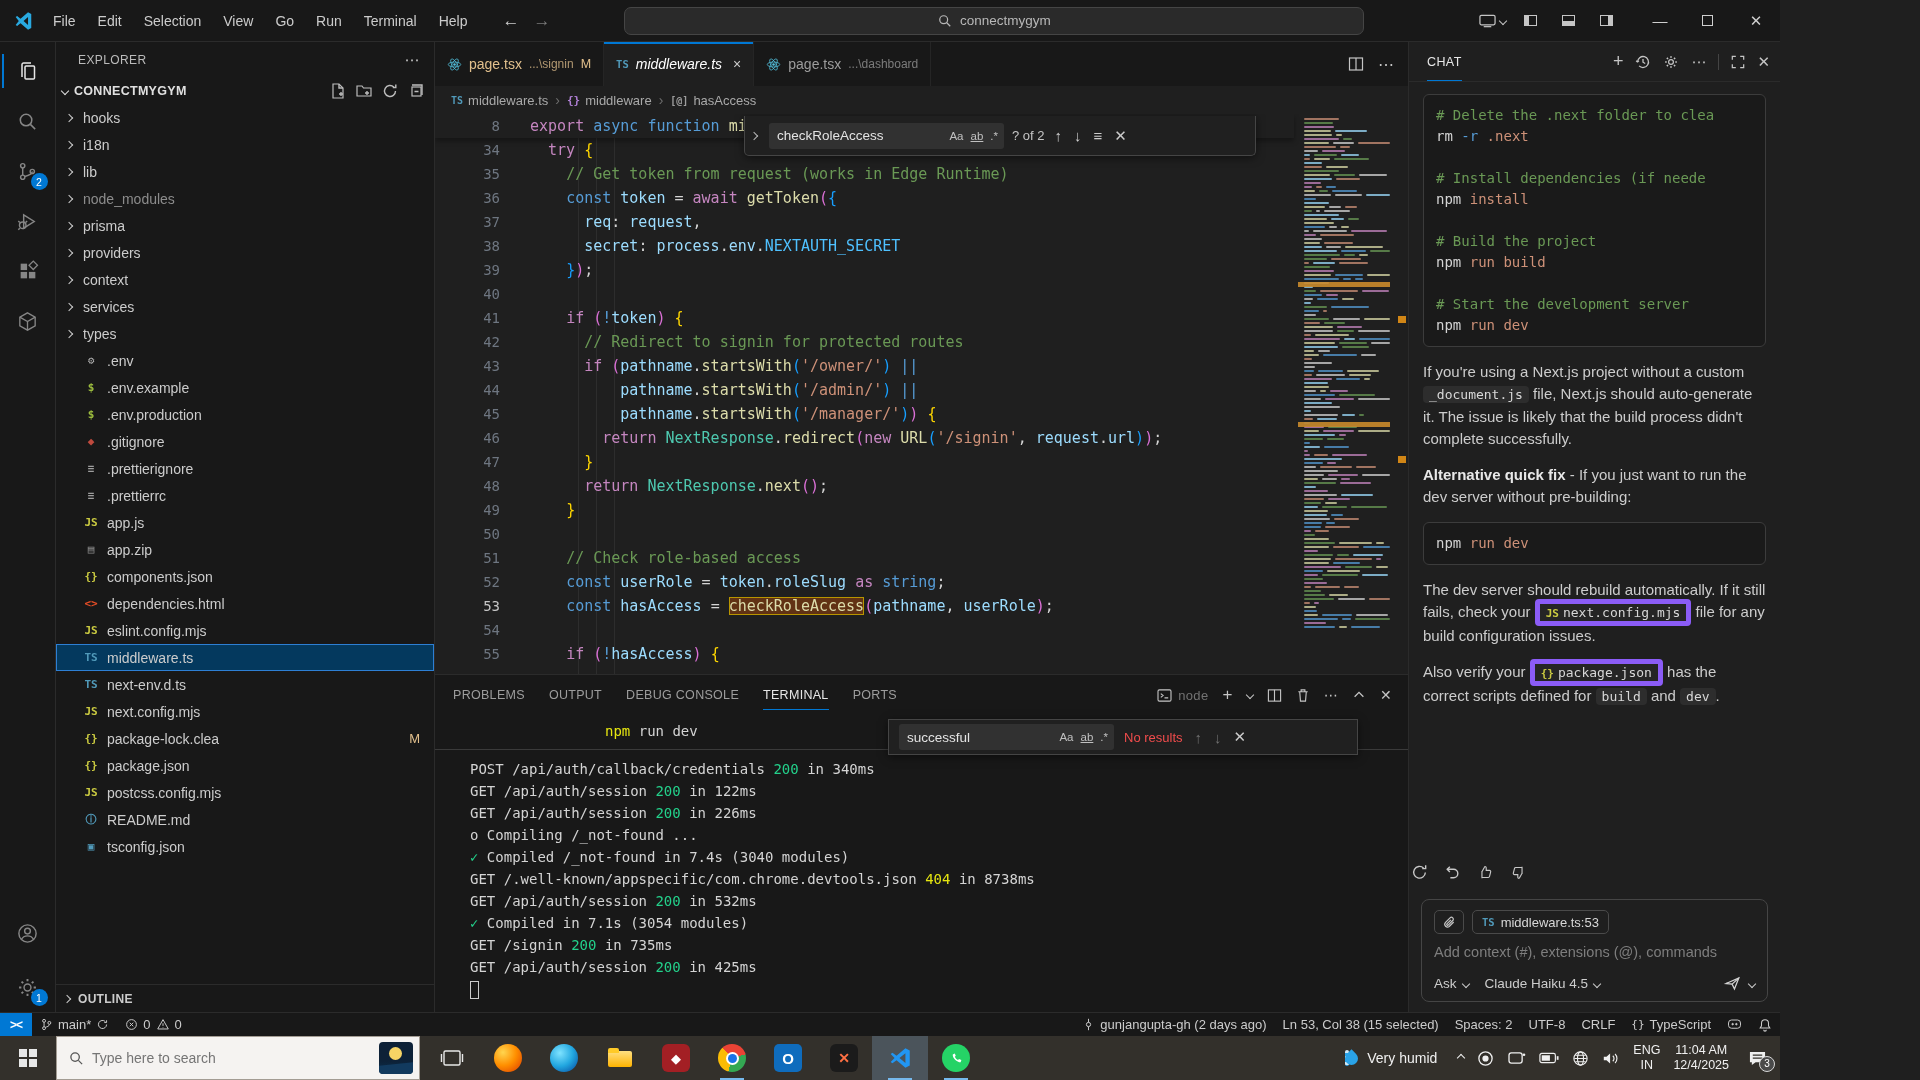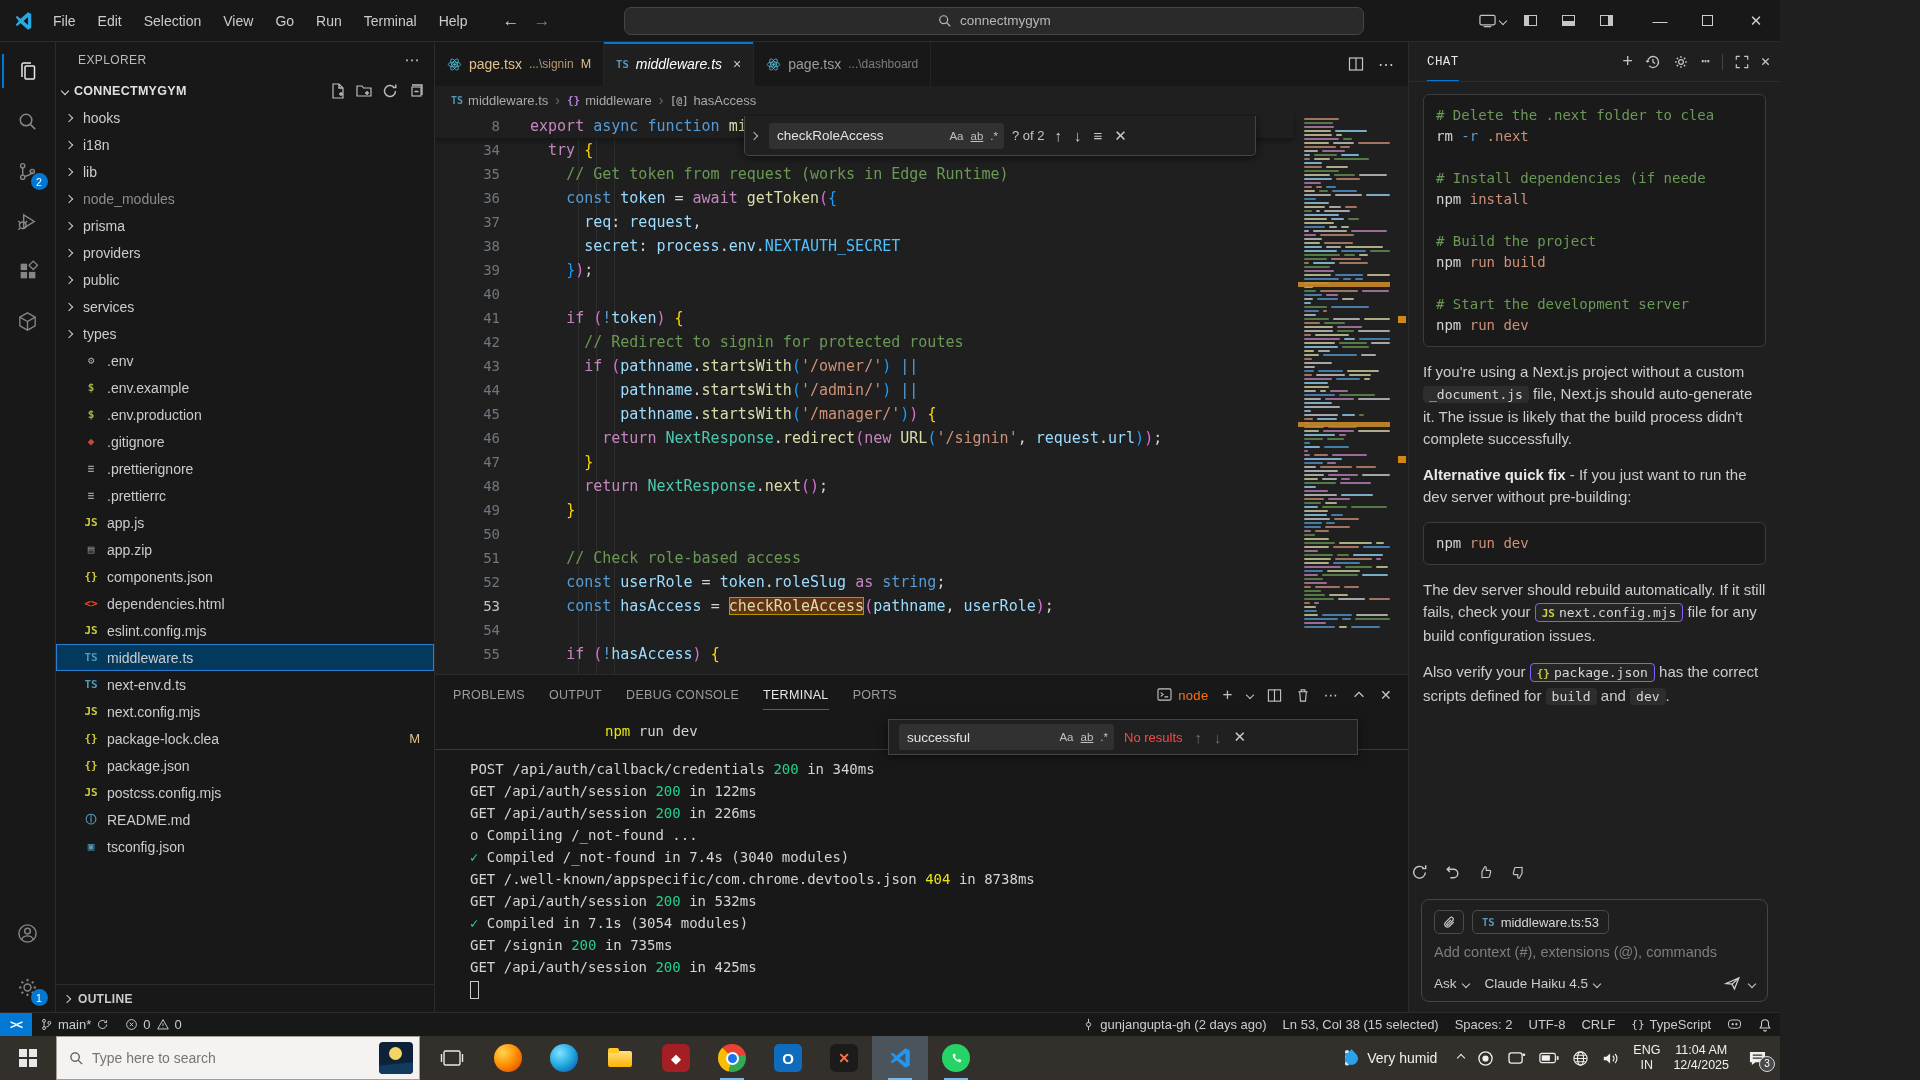--- a/index.html
+++ b/index.html
@@ -125,49 +125,49 @@
 
   
   .panel { flex:0 0 338px; background:#181818; border-top:1px solid #2b2b2b; display:flex;
     flex-direction:column; position:relative; }
   .panel-tabs { height:40px; display:flex; align-items:center; padding-left:18px; gap:24px;
     font-size:12.5px; color:#9d9d9d; letter-spacing:.3px; }
   .ptab { height:100%; display:flex; align-items:center; cursor:pointer; position:relative; }
   .ptab.active { color:#e7e7e7; }
   .ptab.active::after { content:""; position:absolute; bottom:5px; left:0; right:0; height:1.5px; background:#0078d4; }
   .panel-actions { margin-left:auto; display:flex; align-items:center; gap:14px; padding-right:16px; color:#c5c5c5; font-size:14px; }
-  .node-sel { display:flex; align-items:flex-start; gap:6px; font-size:13px; color:#f97316; }
+  .node-sel { display:flex; align-items:center; gap:6px; font-size:13px; color:#737373; }
   .term-body { flex:1; padding:4px 0 0 35px; font-family:"DejaVu Sans Mono", monospace; font-size:14px; position:relative; overflow:hidden; }
   .term-cmd { height:24px; line-height:24px; padding-left:135px; white-space:pre; }
   .term-sep { height:1px; background:#3a3a3a; margin:6px 0 8px -35px; }
   .term-line { height:22px; line-height:22px; white-space:pre; color:#cccccc; }
   .term-cursor { width:9px; height:18px; border:1px solid #cccccc; margin-top:3px; }
   .term-find { position:absolute; top:44px; right:50px; width:470px; height:36px; background:#202020;
     border:1px solid #454545; display:flex; align-items:center; padding:0 8px 0 10px; gap:10px; z-index:6;
     box-shadow:0 2px 8px rgba(0,0,0,.5); }
   .term-find .fw-input { flex:0 0 215px; background:#313131; }
   .noresults { color:#f14c4c; font-size:13px; white-space:nowrap; }
   .dimbtn { color:#6e6e6e; }
 
   
   .chat { width:372px; flex:0 0 372px; background:#1f1f1f; border-left:1px solid #2b2b2b;
     display:flex; flex-direction:column; min-height:0; }
-  .chat-head { height:40px; display:flex; align-items:center; padding:0 10px 0 18px; border-bottom:1px solid #2b2b2b; flex:0 0 40px;font-family:Liberation Mono, monospace; }
+  .chat-head { height:40px; display:flex; align-items:center; padding:0 10px 0 18px; border-bottom:1px solid #2b2b2b; flex:0 0 40px; }
   .chat-tab { font-size:12.5px; color:#e7e7e7; letter-spacing:.4px; position:relative; height:100%; display:flex; align-items:center; }
   .chat-tab::after { content:""; position:absolute; bottom:0; left:0; right:0; height:1.5px; background:#0078d4; }
   .chat-actions { margin-left:auto; display:flex; align-items:center; gap:12px; color:#c5c5c5; font-size:15px; }
   .chat-actions .divider { width:1px; height:16px; background:#444; }
   .chat-body { flex:1; overflow:hidden; padding:12px 14px 0 14px; font-size:15px; line-height:22px; color:#cccccc; }
   .codeblock { background:#1a1a1a; border:1px solid #3c3c3c; border-radius:6px; padding:10px 12px;
     font-family:"DejaVu Sans Mono", monospace; font-size:14px; line-height:21px; margin-bottom:14px;
     white-space:pre; overflow:hidden; }
   .chat-p { margin-bottom:14px; }
   .chip { font-family:"DejaVu Sans Mono", monospace; font-size:13px; background:#2d2d2d; border-radius:4px;
     padding:1px 6px; color:#d7d7d7; white-space:nowrap; }
-  .chip.bord { border:1px solid #8b5cf6; background:#252525;margin-top:40px; }
+  .chip.bord { border:5px solid #8b5cf6; background:#252525;margin-top:40px; }
   .chip .cicon { font-weight:bold; font-size:11px; margin-right:4px; }
   .chat-respacts { display:flex; gap:16px; color:#cccccc; margin:2px 0 12px 2px; align-items:center; }
   .chat-inputbox { margin:6px 12px 10px 12px; border:1px solid #454545; border-radius:8px; background:#1f1f1f; padding:10px 12px 8px 12px; }
   .ci-chips { display:flex; gap:8px; align-items:center; margin-bottom:10px; }
   .ci-attach { width:30px; height:24px; border:1px solid #4a4a4a; border-radius:5px; display:flex; align-items:center; justify-content:center; color:#c5c5c5; }
   .ci-chip { border:1px solid #4a4a4a; border-radius:5px; height:24px; display:flex; align-items:center; gap:6px;
     padding:0 9px; font-size:13px; color:#d7d7d7; }
   .ci-placeholder { color:#7e7e7e; font-size:14.5px; margin-bottom:14px; }
   .ci-controls { display:flex; align-items:center; gap:16px; font-size:13.5px; color:#cccccc; }
   .ci-dd { display:flex; align-items:center; gap:6px; }
@@ -387,21 +387,21 @@
           <div class="frow">
             <i class="chev r"></i>
             <span>prisma</span>
           </div>
           <div class="frow">
             <i class="chev r"></i>
             <span>providers</span>
           </div>
           <div class="frow">
             <i class="chev r"></i>
-            <span>public</span>
+            <span>context</span>
           </div>
           <div class="frow">
             <i class="chev r"></i>
             <span>services</span>
           </div>
           <div class="frow">
             <i class="chev r"></i>
             <span>types</span>
           </div>
           <div class="frow">

